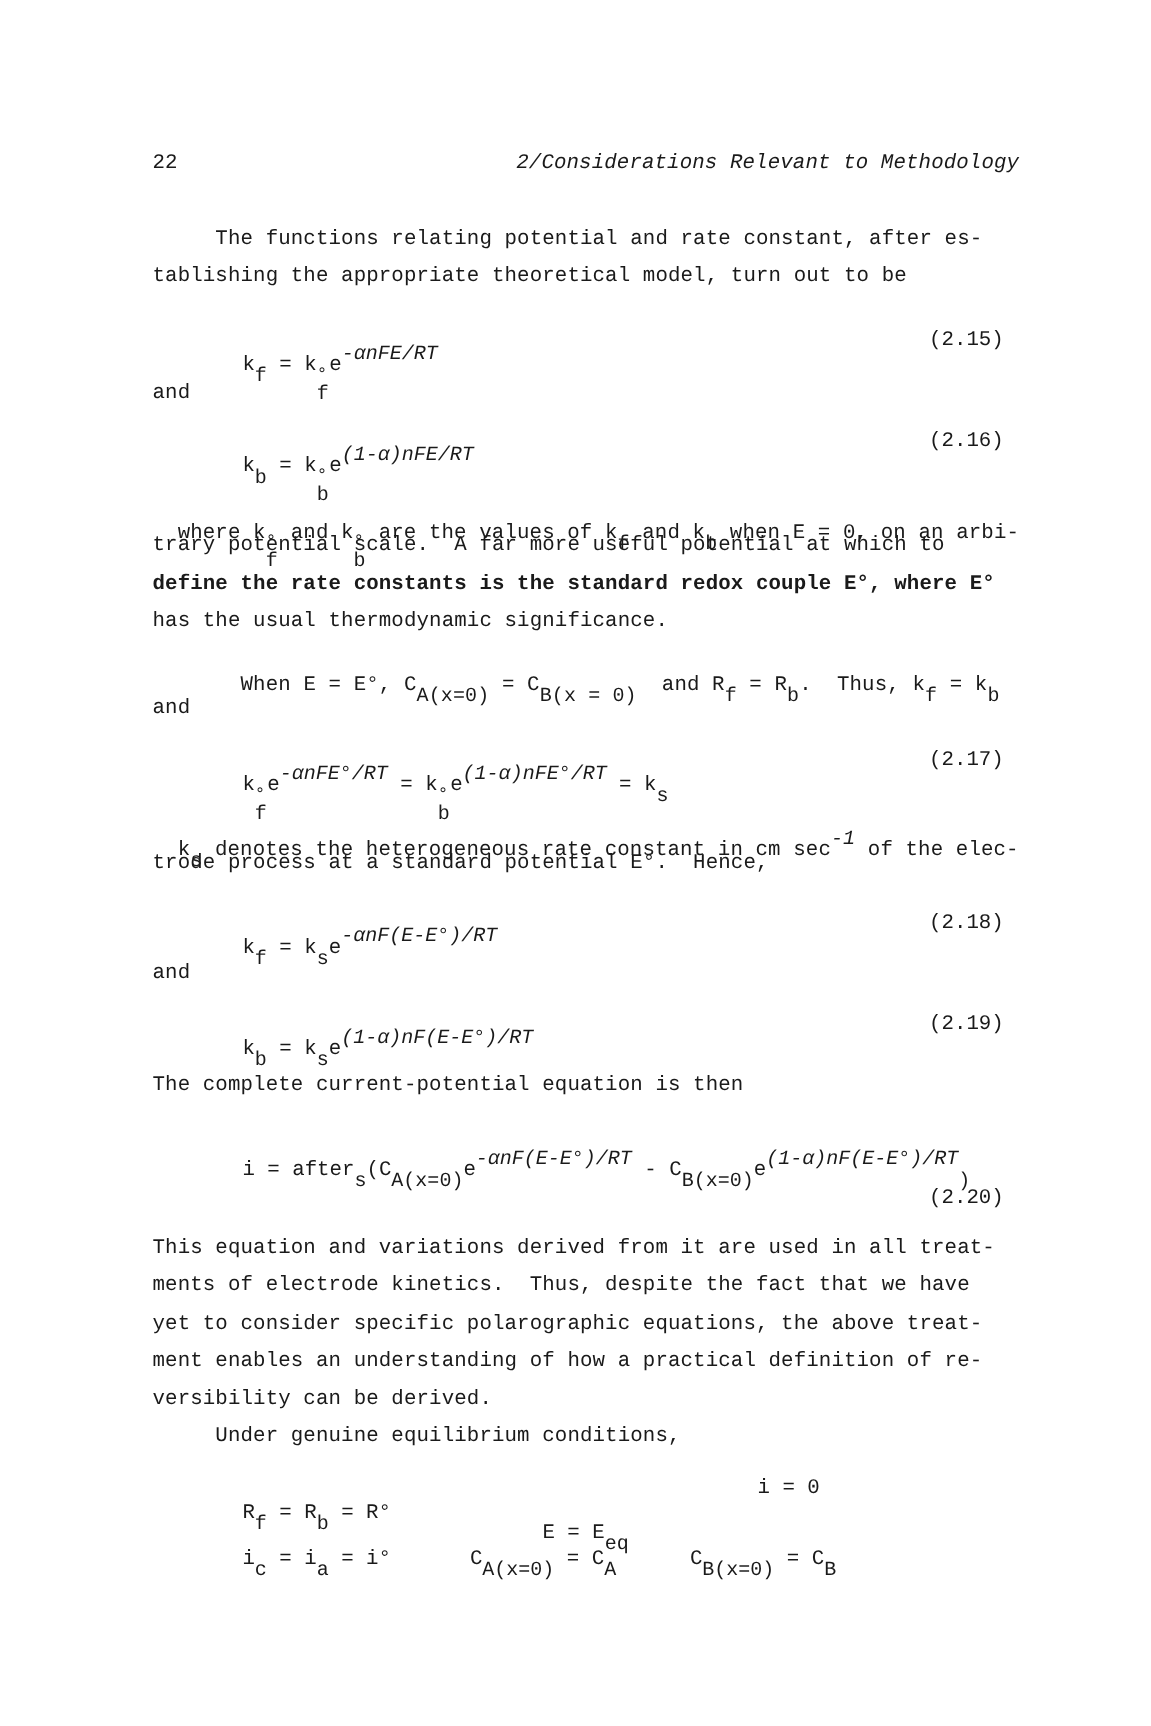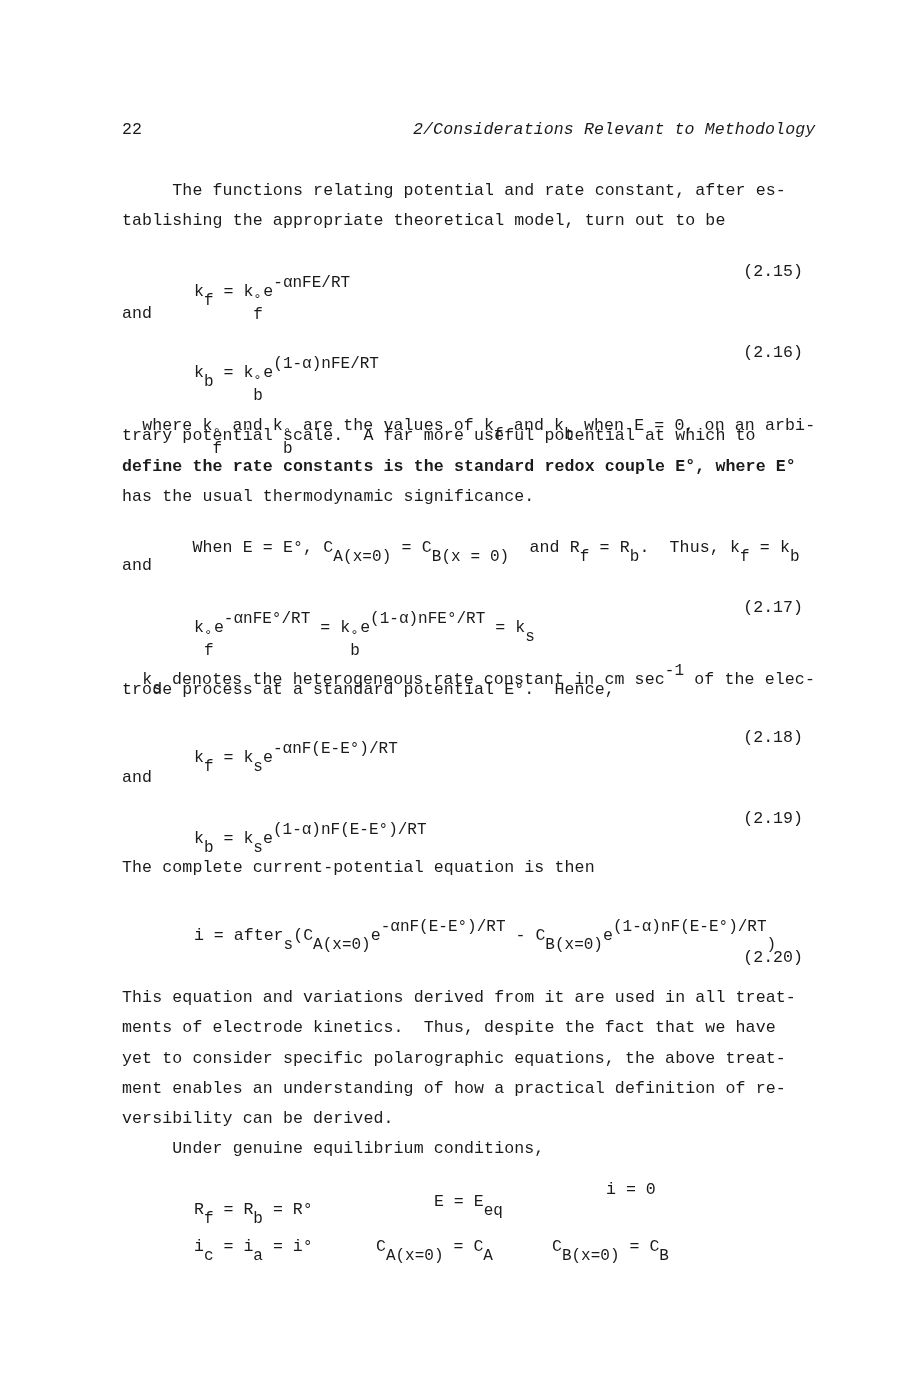--- a/index.html
+++ b/index.html
@@ -3,21 +3,21 @@
 <meta charset="utf-8">
 <style>
   html, body { margin: 0; padding: 0; background: #ffffff; }
   body { width: 921px; height: 1381px; position: relative; overflow: hidden;
          font-family: "Liberation Mono", "DejaVu Sans Mono", monospace; color: #1a1a1a; }
   .ln { position: absolute; font-size: 16.6px; line-height: 20px; white-space: pre; letter-spacing: 0.1px; }
   .hdr { font-style: italic; }
   .eq { position: absolute; font-size: 16.6px; line-height: 20px; white-space: pre; }
   .eqno { position: absolute; right: 118px; font-size: 16.6px; line-height: 20px; }
   sub { font-size: 16px; vertical-align: -9px; line-height: 0; }
-  sup { font-size: 16px; vertical-align: 9px; line-height: 0; }
+  sup { font-size: 16px; vertical-align: 9px; line-height: 0; font-style: italic; }
   .deg-sub { display: inline-block; position: relative; width: 10px; }
   .deg-sub .d { position: absolute; top: -6px; left: 0; font-size: 14px; }
   .deg-sub .s { position: absolute; top: 9px; left: 0; font-size: 16px; }
 </style>
 </head>
 <body>
 
 <div class="ln" style="left:122px; top:120px;">22</div>
 <div class="ln hdr" style="left:413px; top:120px;">2/Considerations Relevant to Methodology</div>
 
@@ -81,21 +81,21 @@
 <div class="ln" style="left:122px; top:988px;">This equation and variations derived from it are used in all treat-</div>
 <div class="ln" style="left:122px; top:1018px;">ments of electrode kinetics.  Thus, despite the fact that we have</div>
 <div class="ln" style="left:122px; top:1049px;">yet to consider specific polarographic equations, the above treat-</div>
 <div class="ln" style="left:122px; top:1079px;">ment enables an understanding of how a practical definition of re-</div>
 <div class="ln" style="left:122px; top:1109px;">versibility can be derived.</div>
 <div class="ln" style="left:122px; top:1139px;">     Under genuine equilibrium conditions,</div>
 
 <div class="eq" style="left:174px; top:1180px;">
   <span>R</span><sub>f</sub><span> = </span><span>R</span><sub>b</sub><span> = </span><span>R°</span>
 </div>
-<div class="eq" style="left:414px; top:1172px;">
+<div class="eq" style="left:414px; top:1196px;">
   <span>E</span><span> = </span><span>E</span><sub>eq</sub>
 </div>
 <div class="eq" style="left:606px; top:1180px;">i = 0</div>
 
 <div class="eq" style="left:174px; top:1217px;">
   <span>i</span><sub>c</sub><span> = </span><span>i</span><sub>a</sub><span> = </span><span>i°</span>
 </div>
 <div class="eq" style="left:356px; top:1217px;">
   <span>C</span><sub>A(x=0)</sub><span> = </span><span>C</span><sub>A</sub>
 </div>

